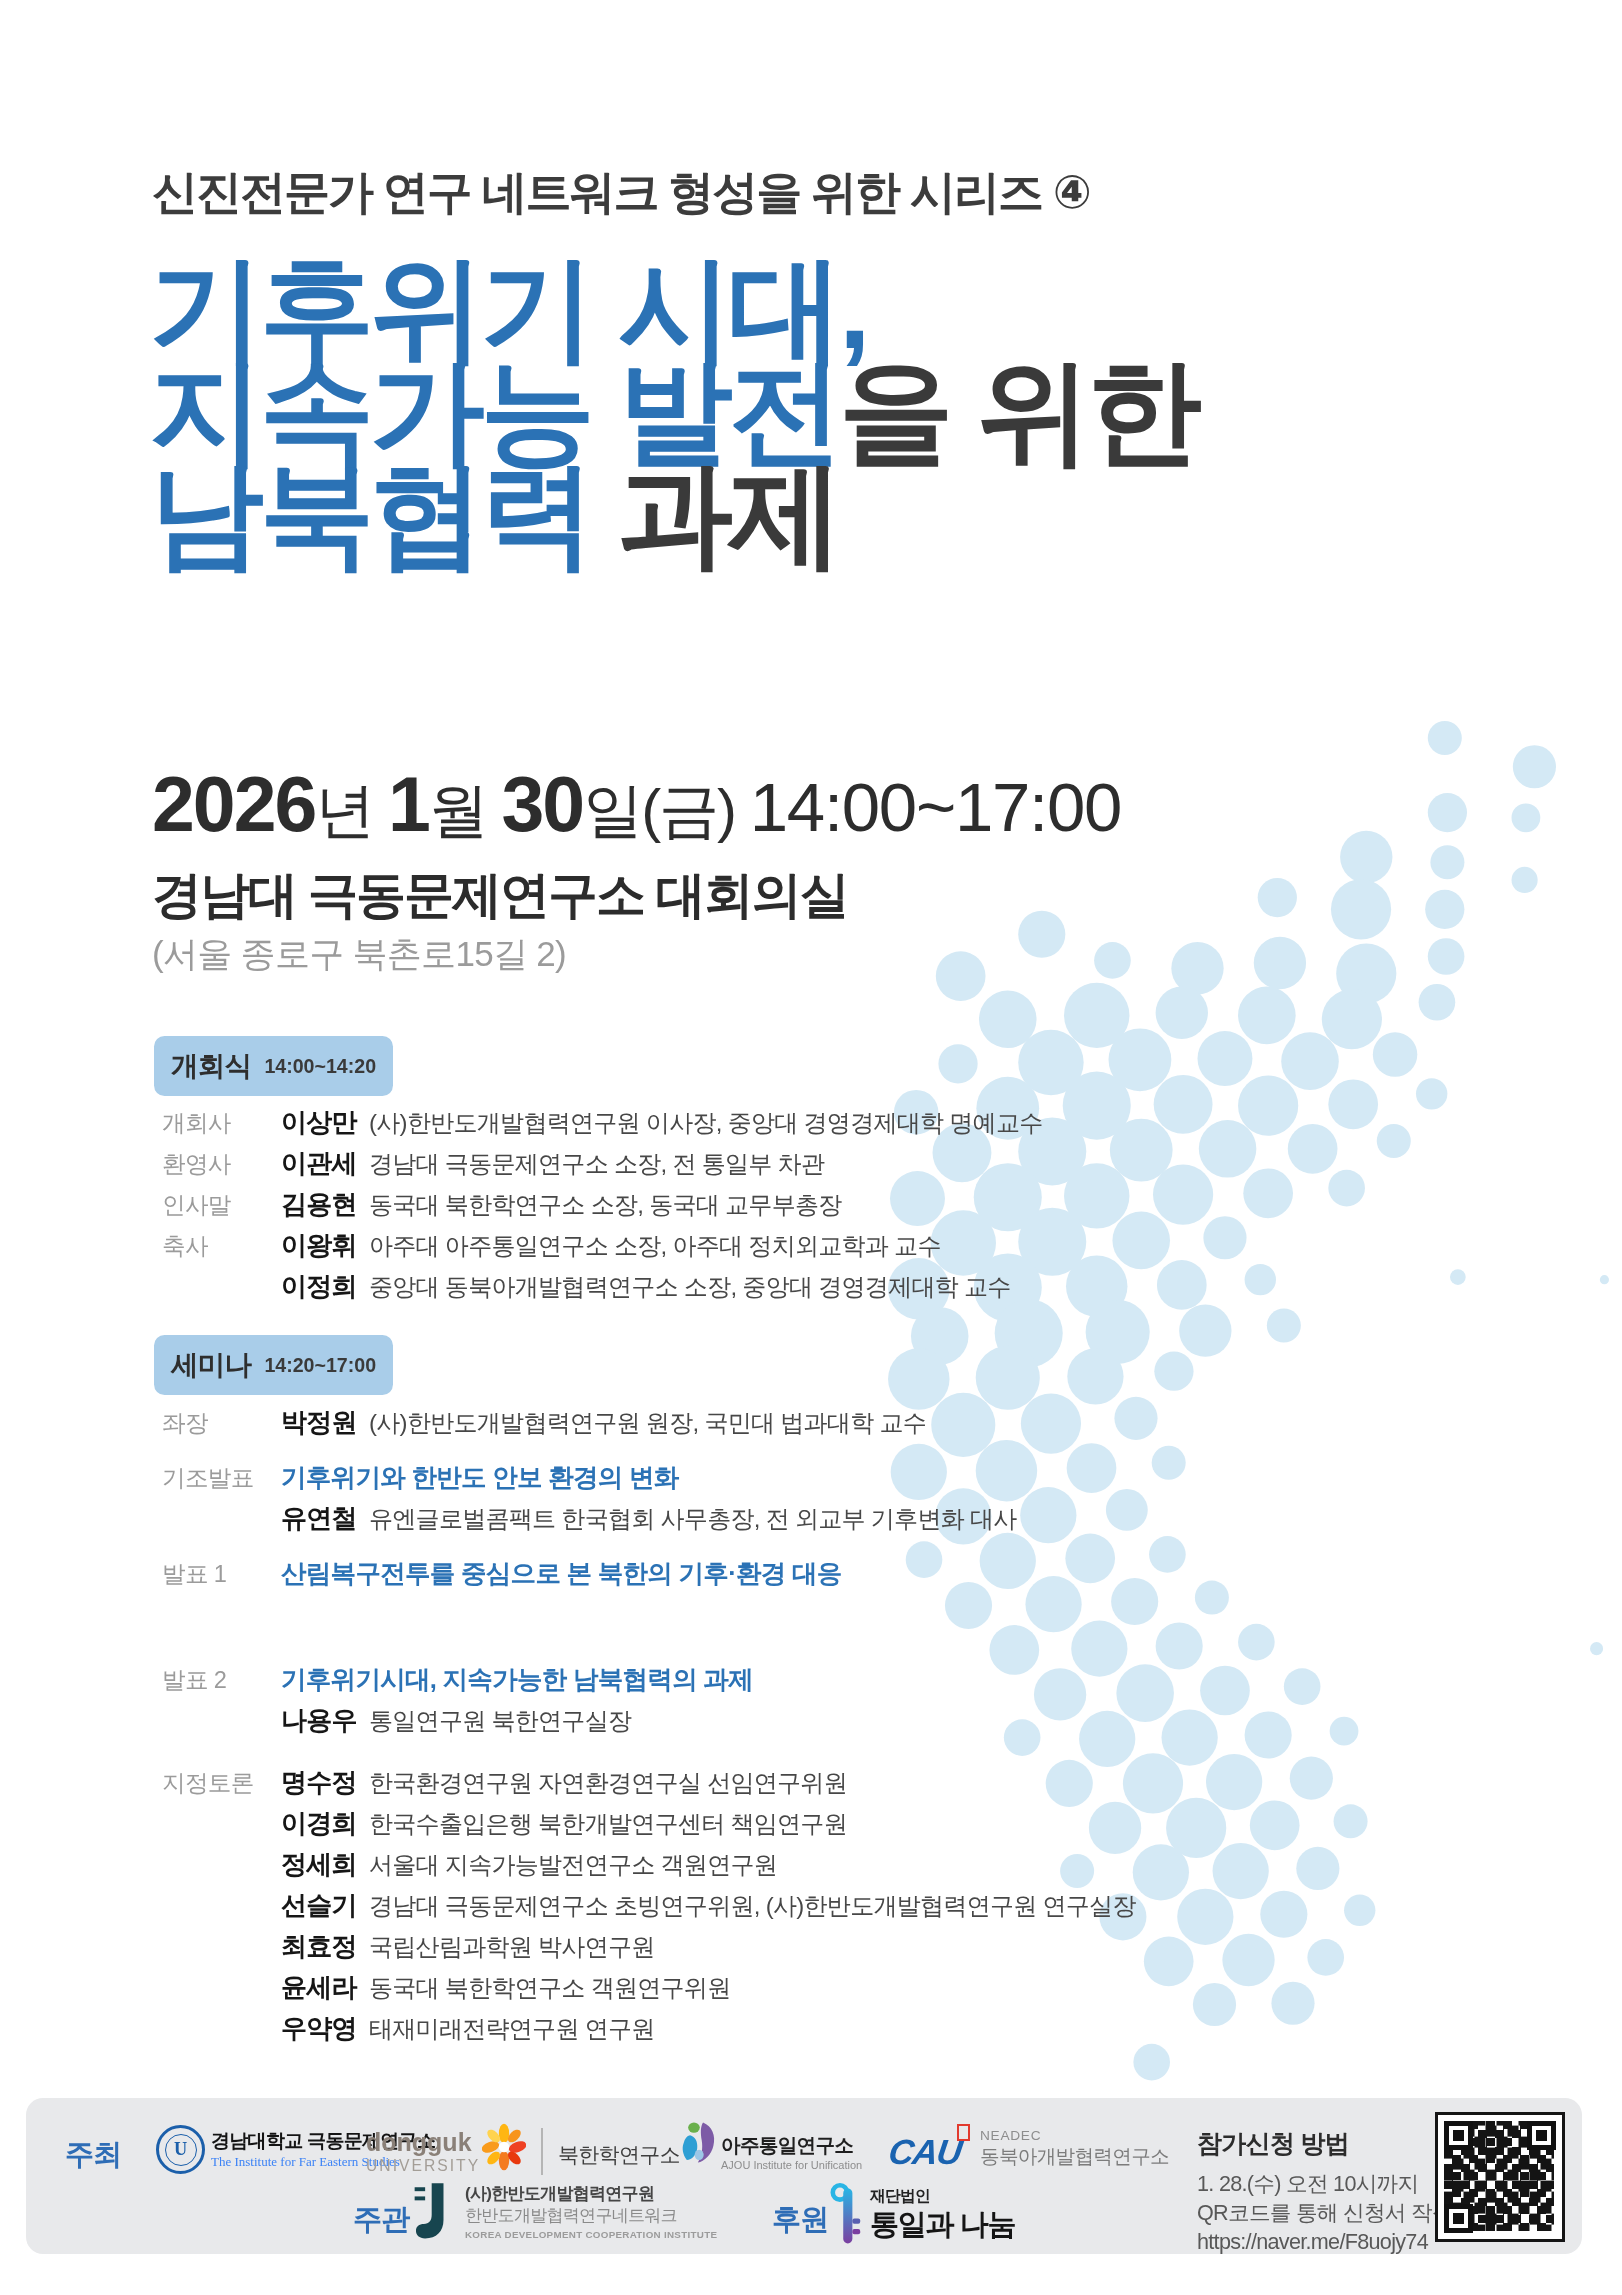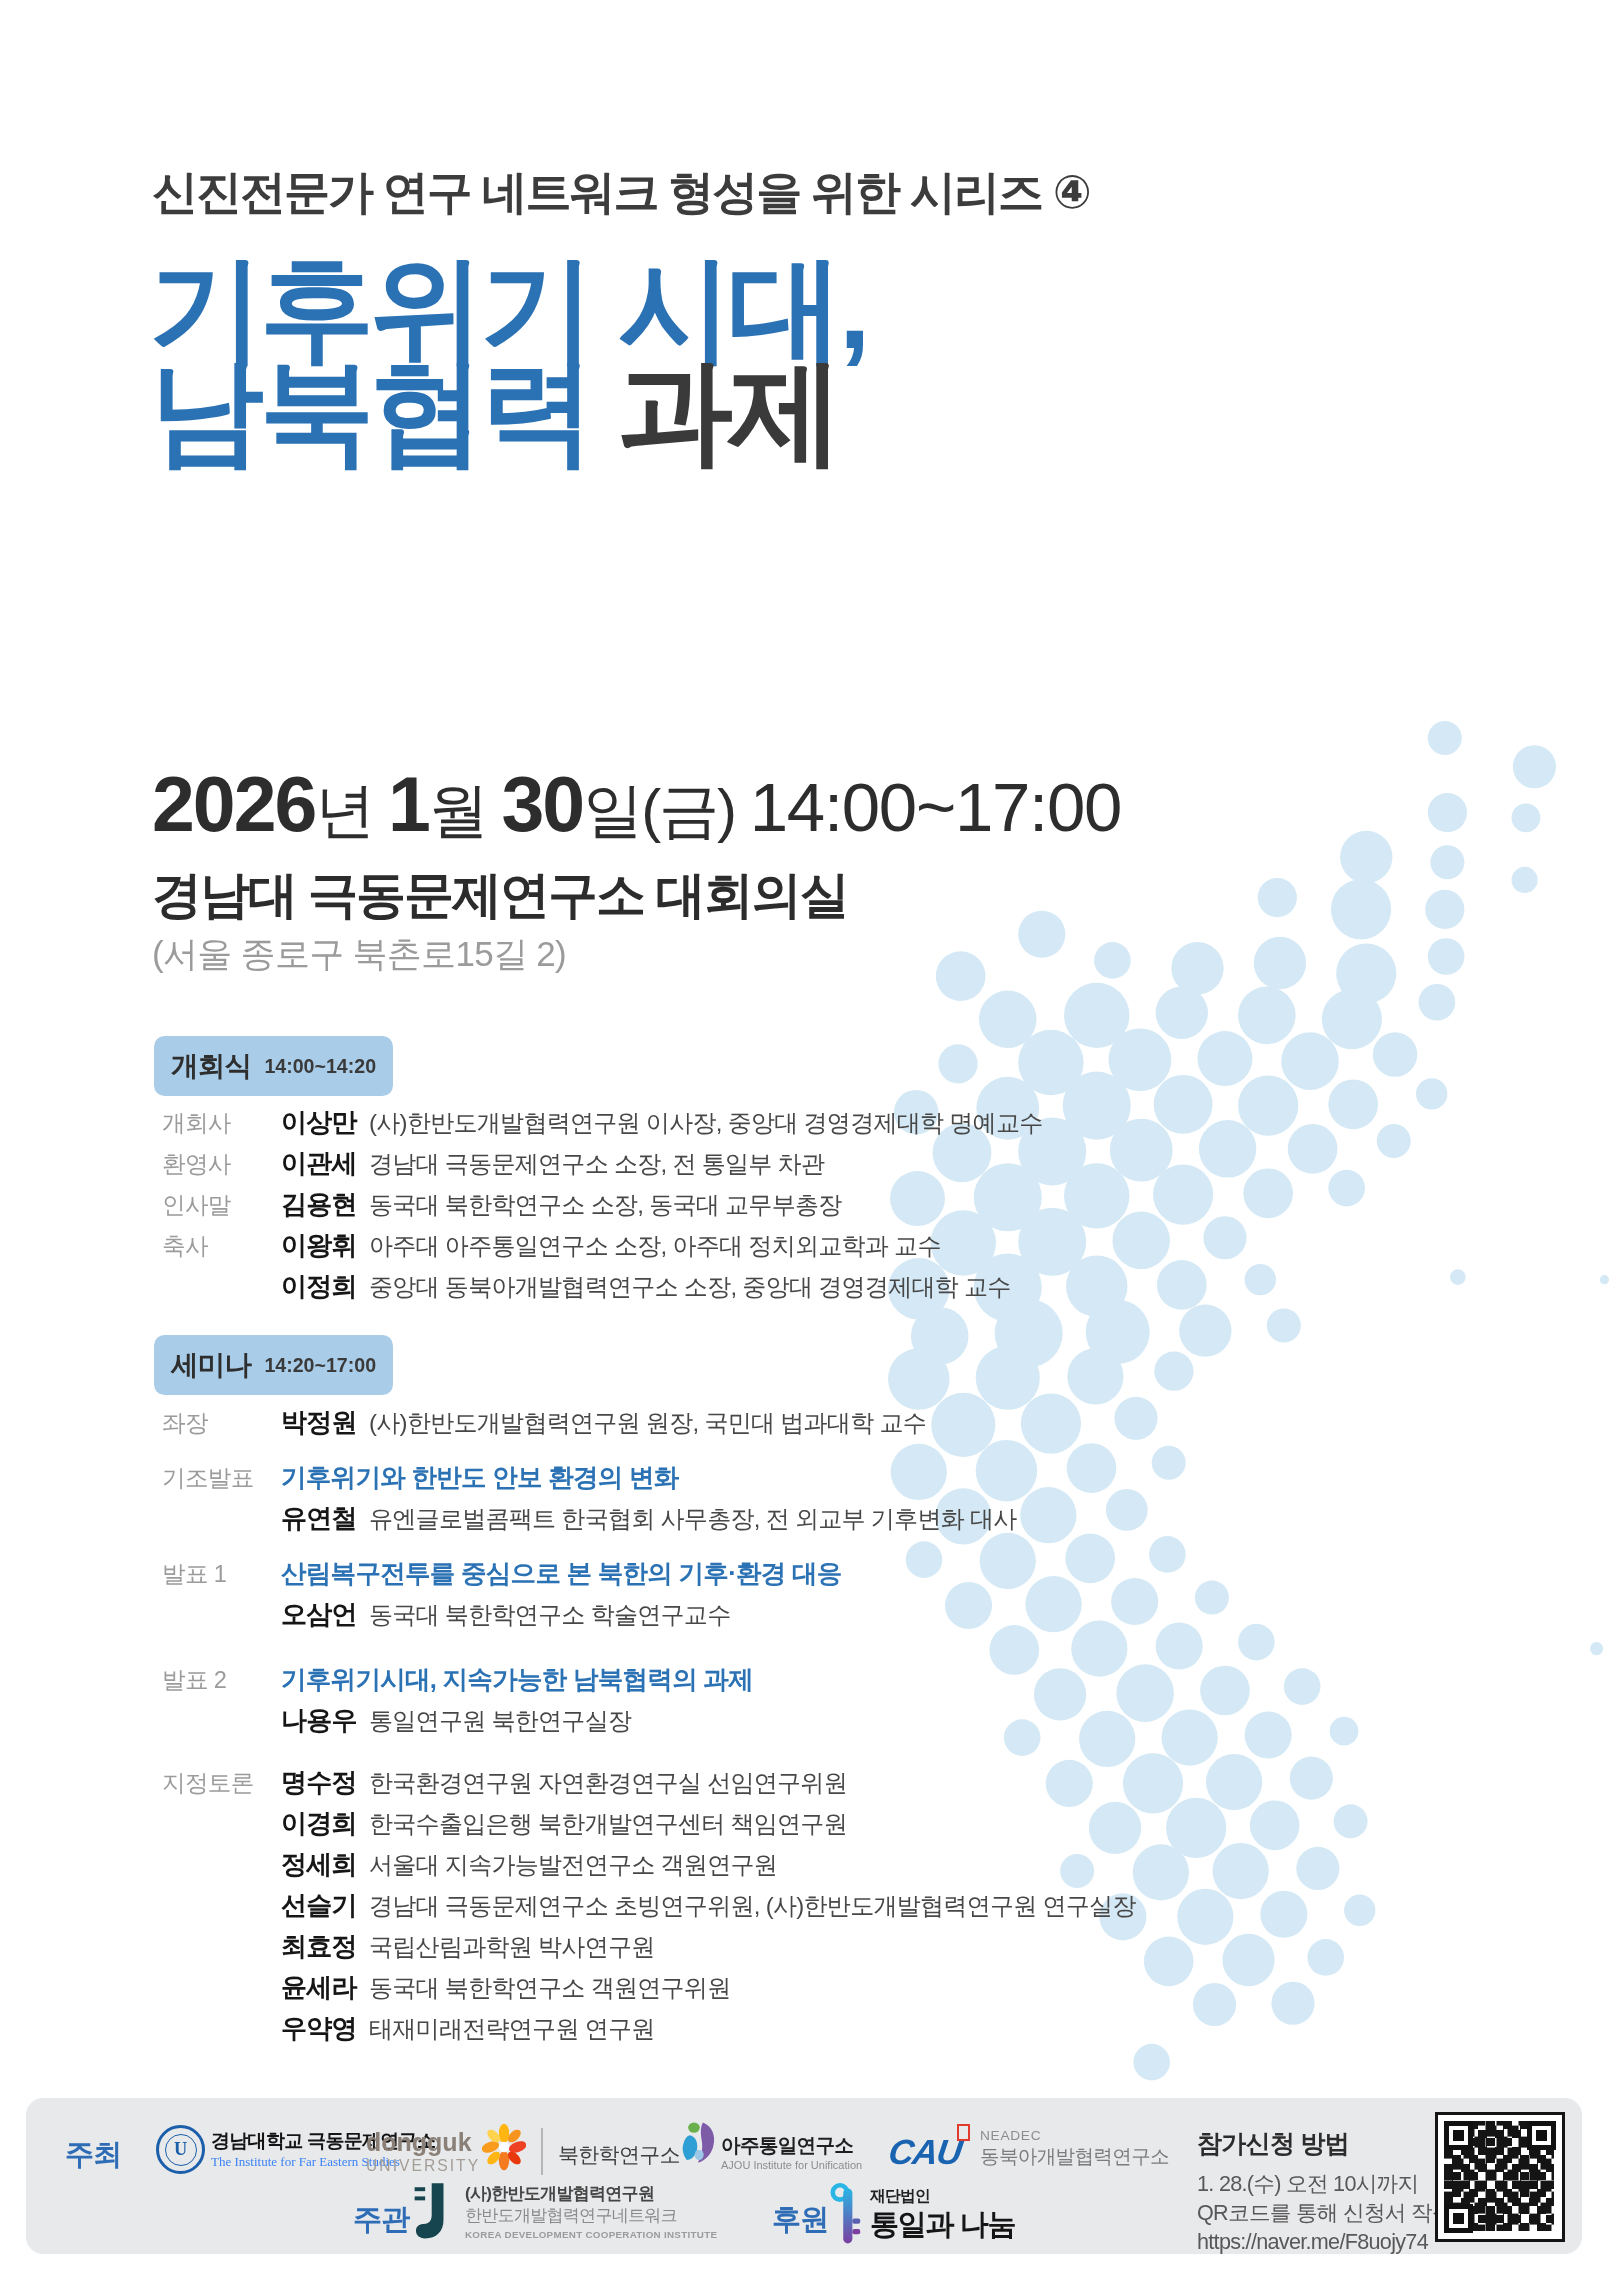--- a/index.html
+++ b/index.html
@@ -201,20 +201,21 @@
       <circle cx="1856" cy="3064" r="33"></circle>
         <circle cx="1976" cy="3062" r="33"></circle>
       <circle cx="1760" cy="3152" r="28"></circle>
     </g>
   </svg>
 
   <div class="z series">신진전문가 연구 네트워크 형성을 위한 시리즈 ④</div>
 
   <div class="z title">
     <div><span class="blue">기후위기 시대,</span></div>
+    <div><span class="blue">지속가능 발전</span><span>을 위한</span></div>
     <div><span class="blue">남북협력</span><span> 과제</span></div>
   </div>
 
   <div class="z dateline">
     <span class="num">2026</span><span class="unit">년 </span><span class="num">1</span><span class="unit">월 </span><span class="num">30</span><span class="unit">일(금) </span><span class="time">14:00~17:00</span>
   </div>
   <div class="z venue">경남대 극동문제연구소 대회의실</div>
   <div class="z address">(서울 종로구 북촌로15길 2)</div>
 
   <div class="z badge" style="left:154px;top:1036px;">
@@ -270,25 +271,20 @@
         <span class="role"></span>
         <span class="pname">유연철</span>
         <span class="affil">유엔글로벌콤팩트 한국협회 사무총장, 전 외교부 기후변화 대사</span>
       </div>
   </div>
 
   <div class="z" style="left:162px;top:1553px;">
     <div class="prow">
         <span class="role">발표 1</span>
         <span class="topic">산림복구전투를 중심으로 본 북한의 기후·환경 대응</span>
-      </div>
-    <div class="prow">
-        <span class="role"></span>
-        <span class="pname">오삼언</span>
-        <span class="affil">동국대 북한학연구소 학술연구교수</span>
       </div>
   </div>
 
   <div class="z" style="left:162px;top:1659px;">
     <div class="prow">
         <span class="role">발표 2</span>
         <span class="topic">기후위기시대, 지속가능한 남북협력의 과제</span>
       </div>
     <div class="prow">
         <span class="role"></span>

